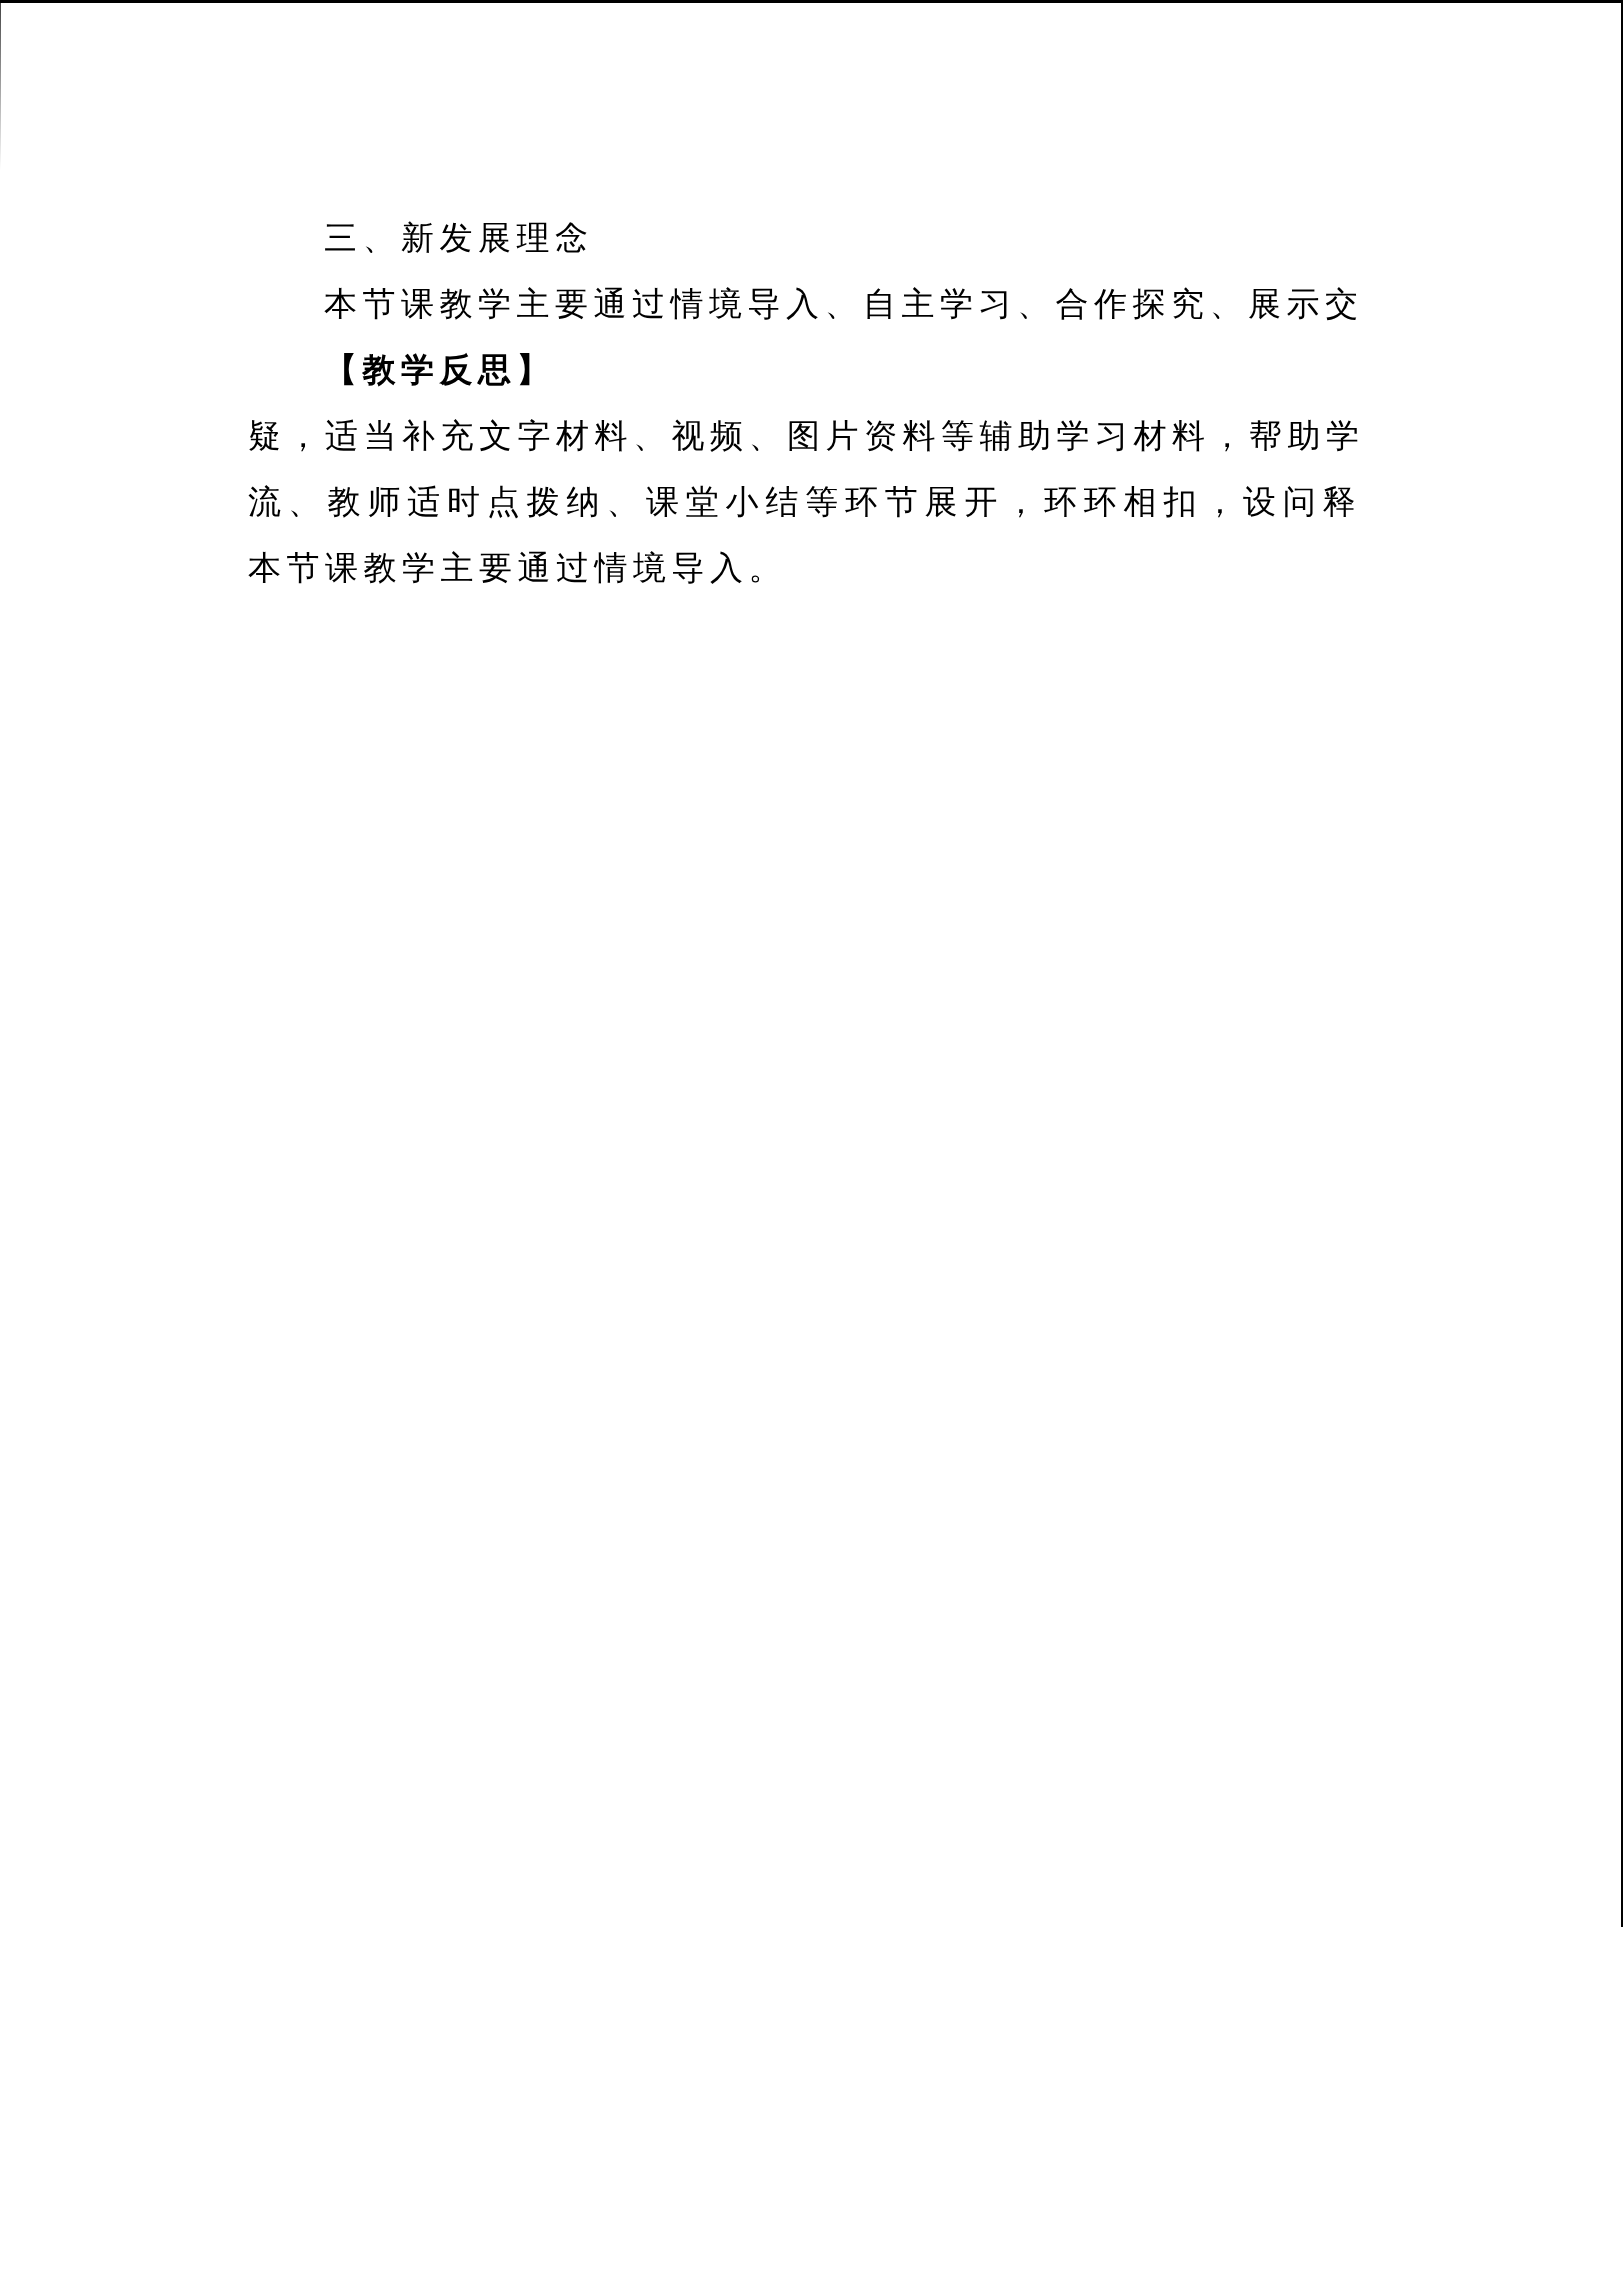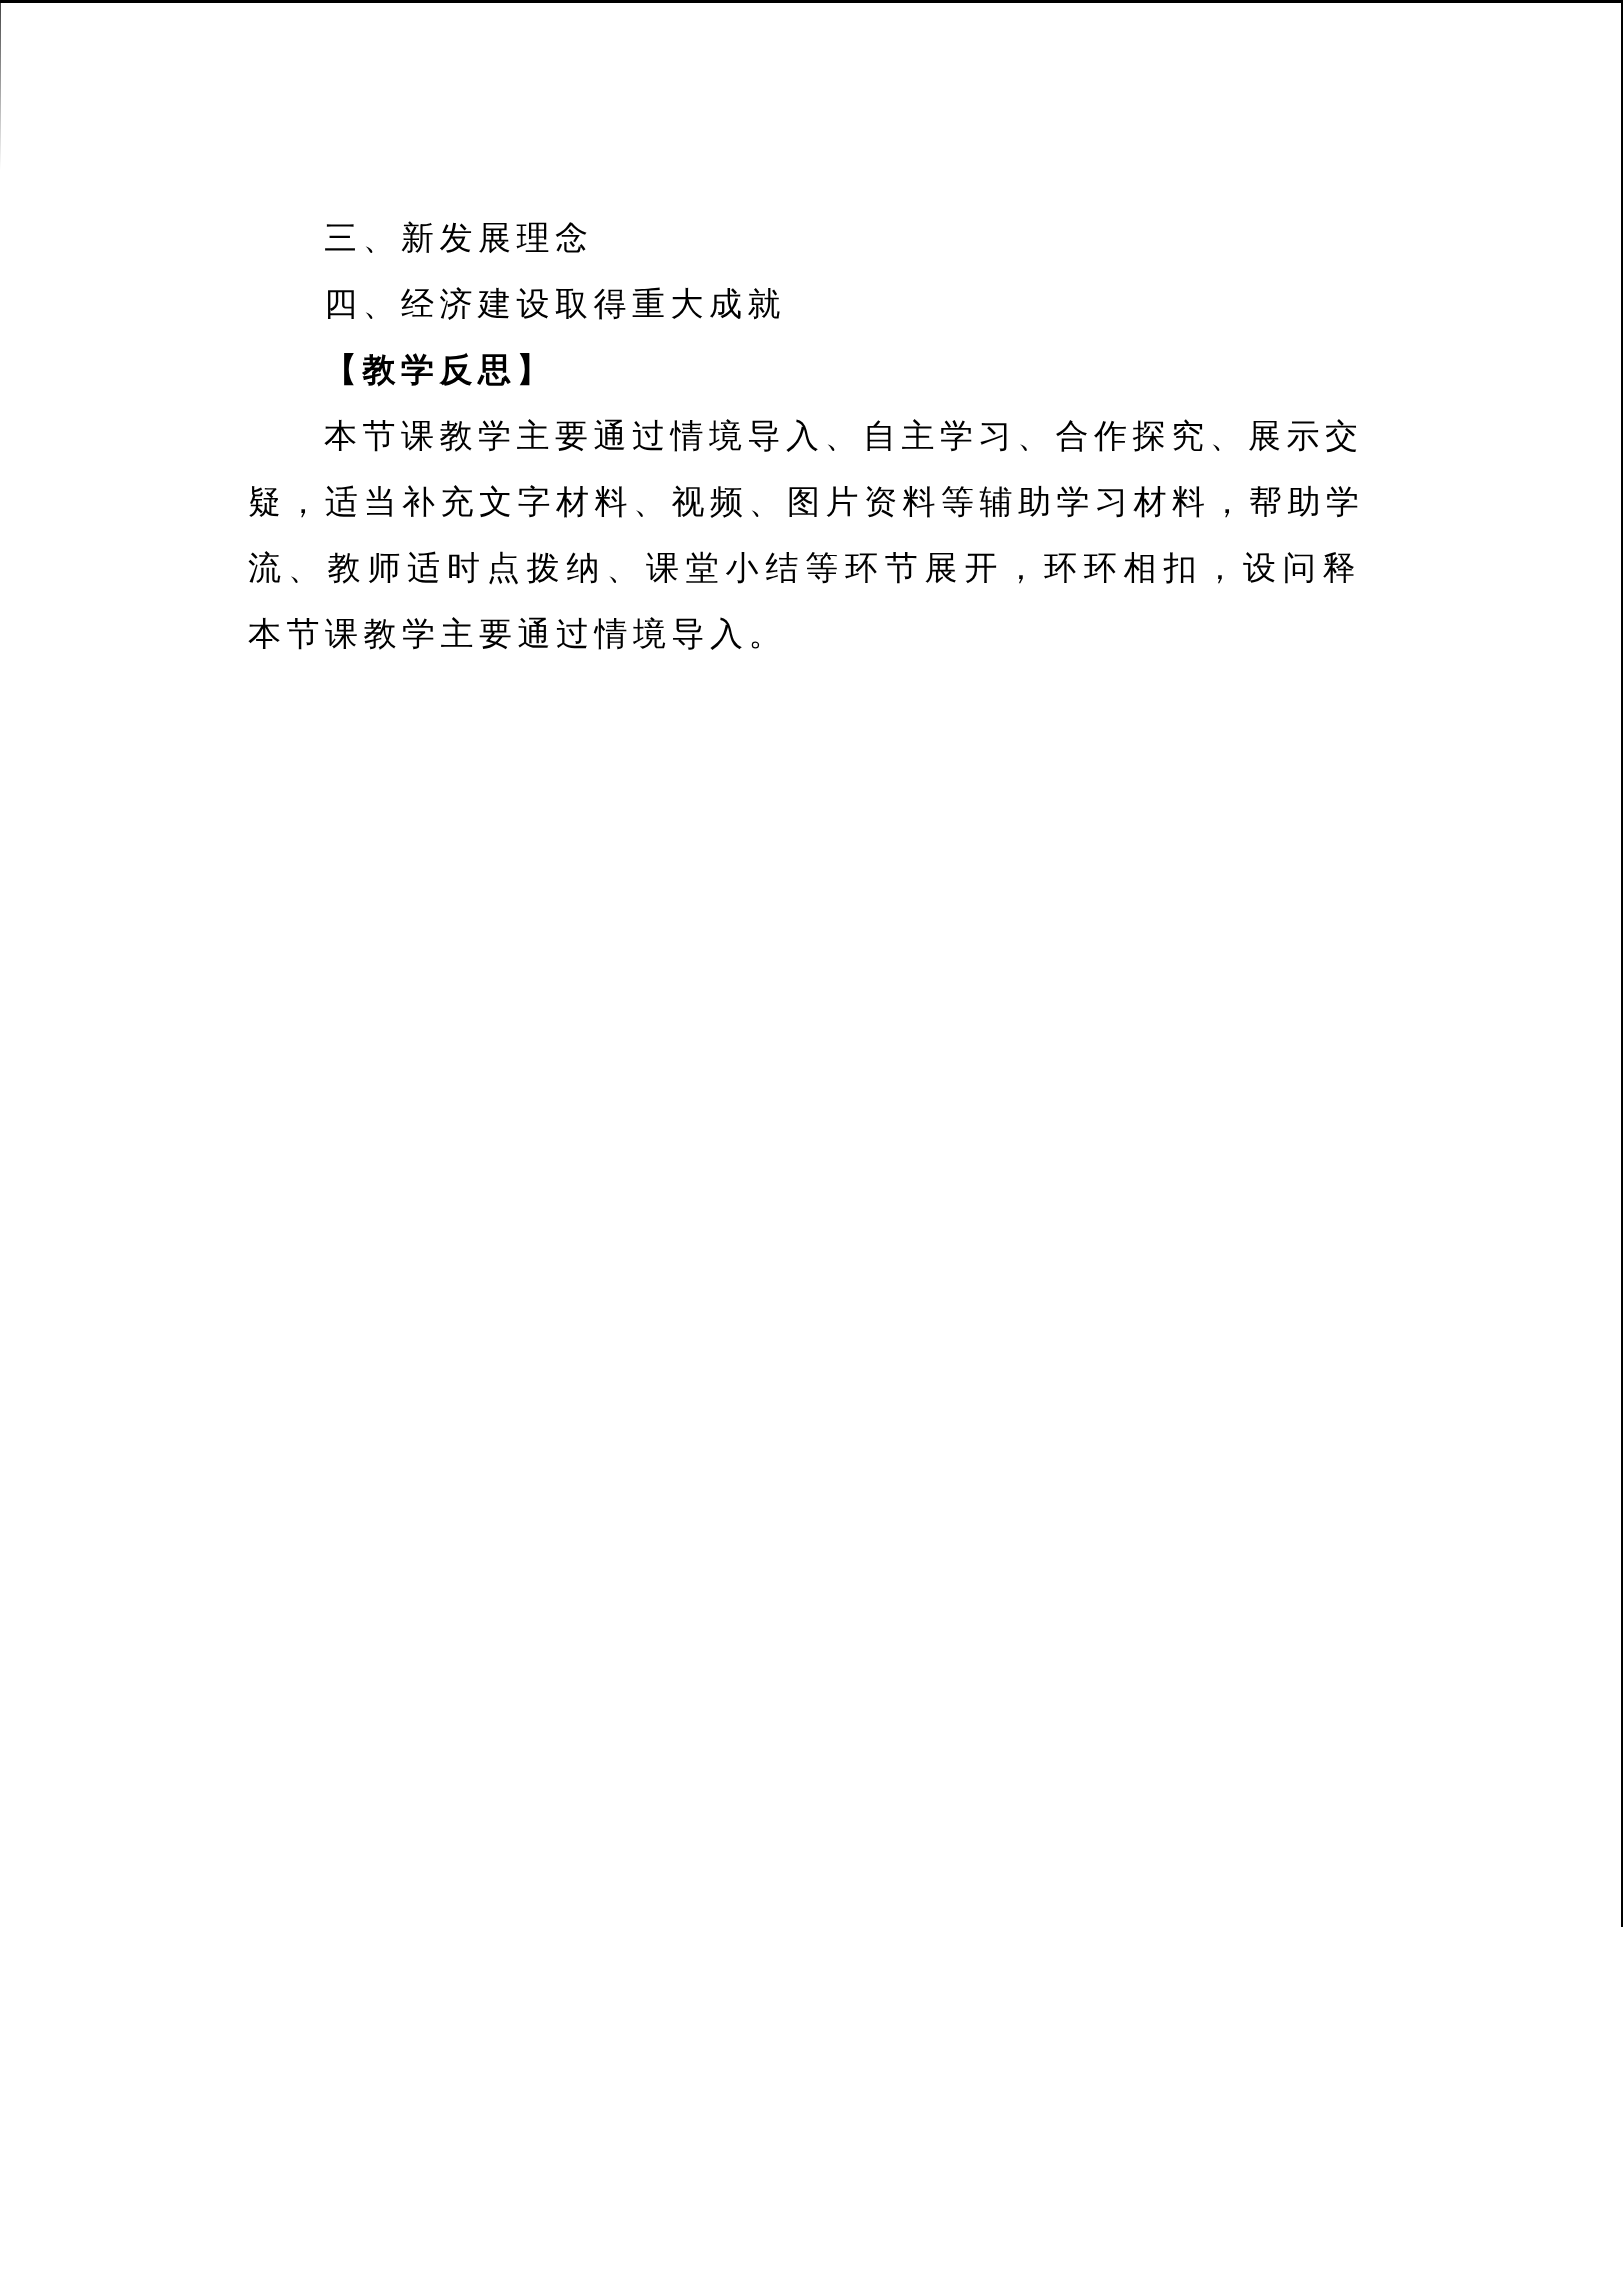--- a/index.html
+++ b/index.html
@@ -59,21 +59,20 @@
 </head>
 <body>
 
 <div class="page">
   <div class="border-top"></div>
   <div class="border-right"></div>
   <div class="left-scan-mark"></div>
 
   <div class="content">
     <div class="line indent">三、新发展理念</div>
-    <div class="line indent">四、经济建设取得重大成就</div>
+    <div class="line indent">本节课教学主要通过情境导入、自主学习、合作探究、展示交</div>
     <div class="line indent section-title">【教学反思】</div>
-    <div class="line indent">本节课教学主要通过情境导入、自主学习、合作探究、展示交</div>
     <div class="line">疑，适当补充文字材料、视频、图片资料等辅助学习材料，帮助学</div>
     <div class="line ls-10">流、教师适时点拨纳、课堂小结等环节展开，环环相扣，设问释</div>
     <div class="line">本节课教学主要通过情境导入。</div>
   </div>
 </div>
 
 
 </body></html>

